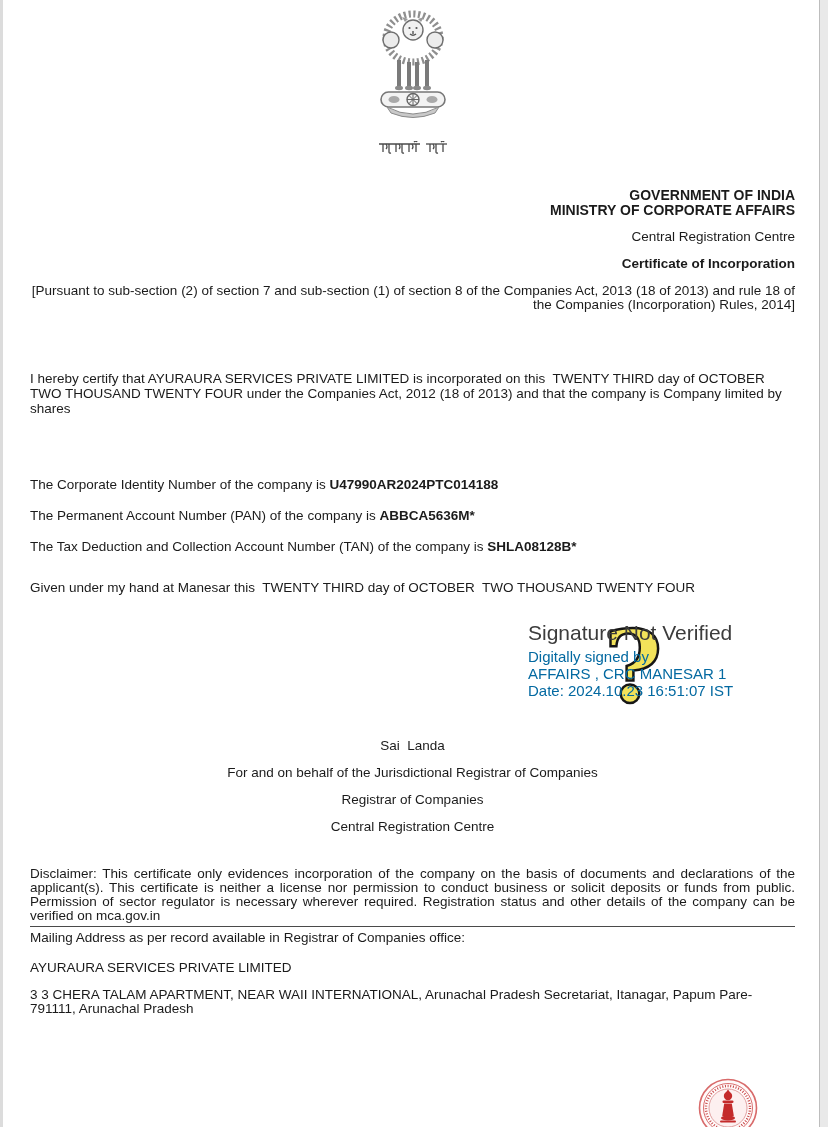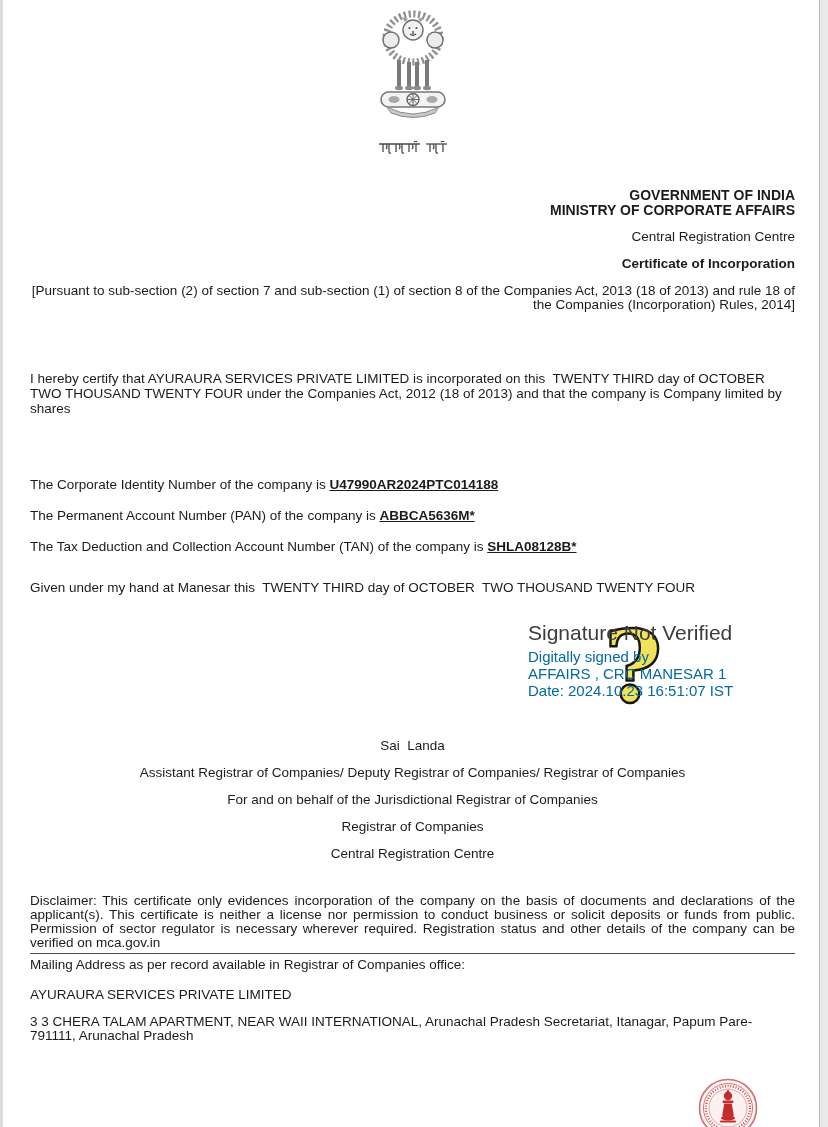--- a/index.html
+++ b/index.html
@@ -19,21 +19,21 @@
   .edge-right {
     position: absolute; right: 0; top: 0; width: 8px; height: 100%;
     background: #e9e9e9; border-left: 1px solid #bdbdbd;
   }
   .content {
     position: absolute; left: 30px; right: 33px; top: 0;
     font-size: 13.5px; line-height: 14px;
   }
   .center { text-align: right; }
   .right { text-align: center; }
-  .bold { font-weight: 700; text-decoration: underline; }
+  .bold { font-weight: 700; }
   .pre { white-space: pre-wrap; }
 
   .emblem-wrap { padding-top: 8px; display: flex; flex-direction: column; align-items: center; }
   .motto { margin-top: 4px; }
 
   .gov-header { margin-top: 29px; font-weight: 700; font-size: 14px; line-height: 14.5px; }
   .crc-line { margin-top: 13px; }
   .coi-line { margin-top: 13px; font-weight: 700; }
   .pursuant { margin-top: 13px; line-height: 14px; }
 
@@ -170,21 +170,20 @@
     <span class="qmark">?</span>
     <div class="stamp-title">Signature Not Verified</div>
     <div class="stamp-lines">
       <div class="stamp-line">Digitally signed by</div>
       <div class="stamp-line">AFFAIRS , CRC MANESAR 1</div>
       <div class="stamp-line">Date: 2024.10.23 16:51:07 IST</div>
     </div>
   </div>
 
   <div class="sai-name right pre">Sai  Landa</div>
-  <div class="reg-line right">Assistant Registrar of Companies/ Deputy Registrar of Companies/ Registrar of Companies</div>
   <div class="reg-line right">For and on behalf of the Jurisdictional Registrar of Companies</div>
   <div class="reg-line right">Registrar of Companies</div>
   <div class="reg-line right">Central Registration Centre</div>
 
   <div class="disclaimer"><span>Disclaimer: This certificate only evidences incorporation of the company on the basis of documents and declarations of the applicant(s). This certificate is neither a license nor permission to conduct business or solicit deposits or funds from public. Permission of sector regulator is necessary wherever required. Registration status and other details of the company can be verified on </span><span>mca.gov.in</span></div>
 
   <div class="mailing-heading">Mailing Address as per record available in Registrar of Companies office:</div>
   <div class="mail-company">AYURAURA SERVICES PRIVATE LIMITED</div>
   <div class="mail-address">3 3 CHERA TALAM APARTMENT, NEAR WAII INTERNATIONAL, Arunachal Pradesh Secretariat, Itanagar, Papum Pare-791111, Arunachal Pradesh</div>
 

